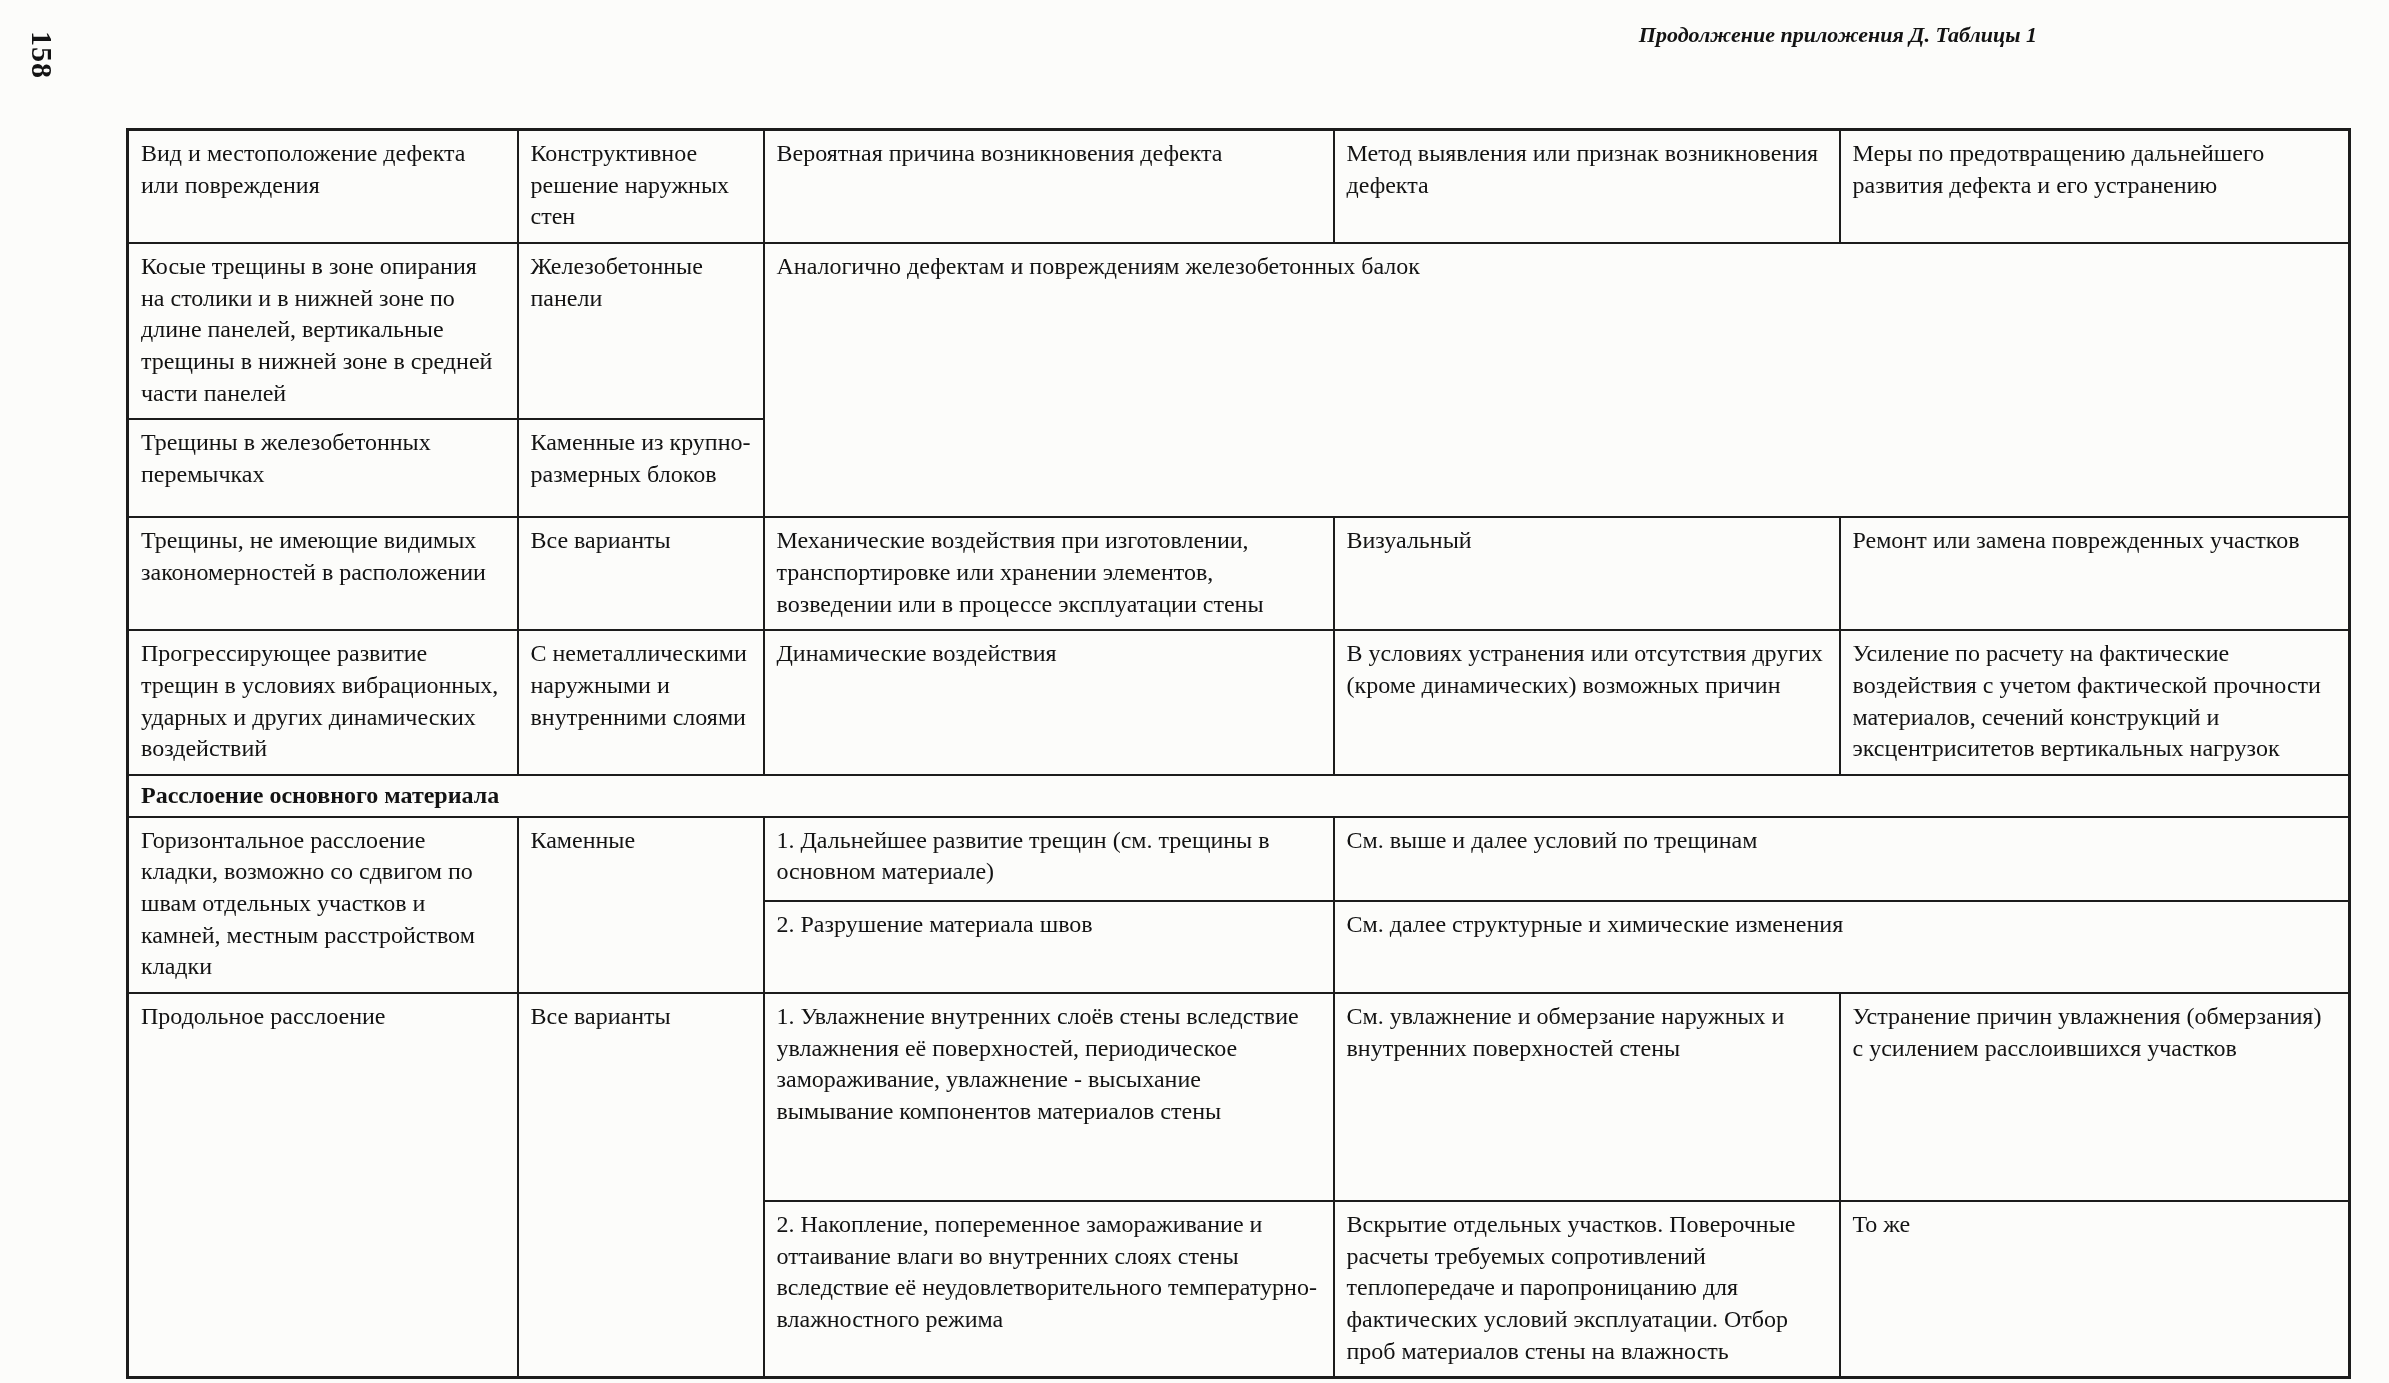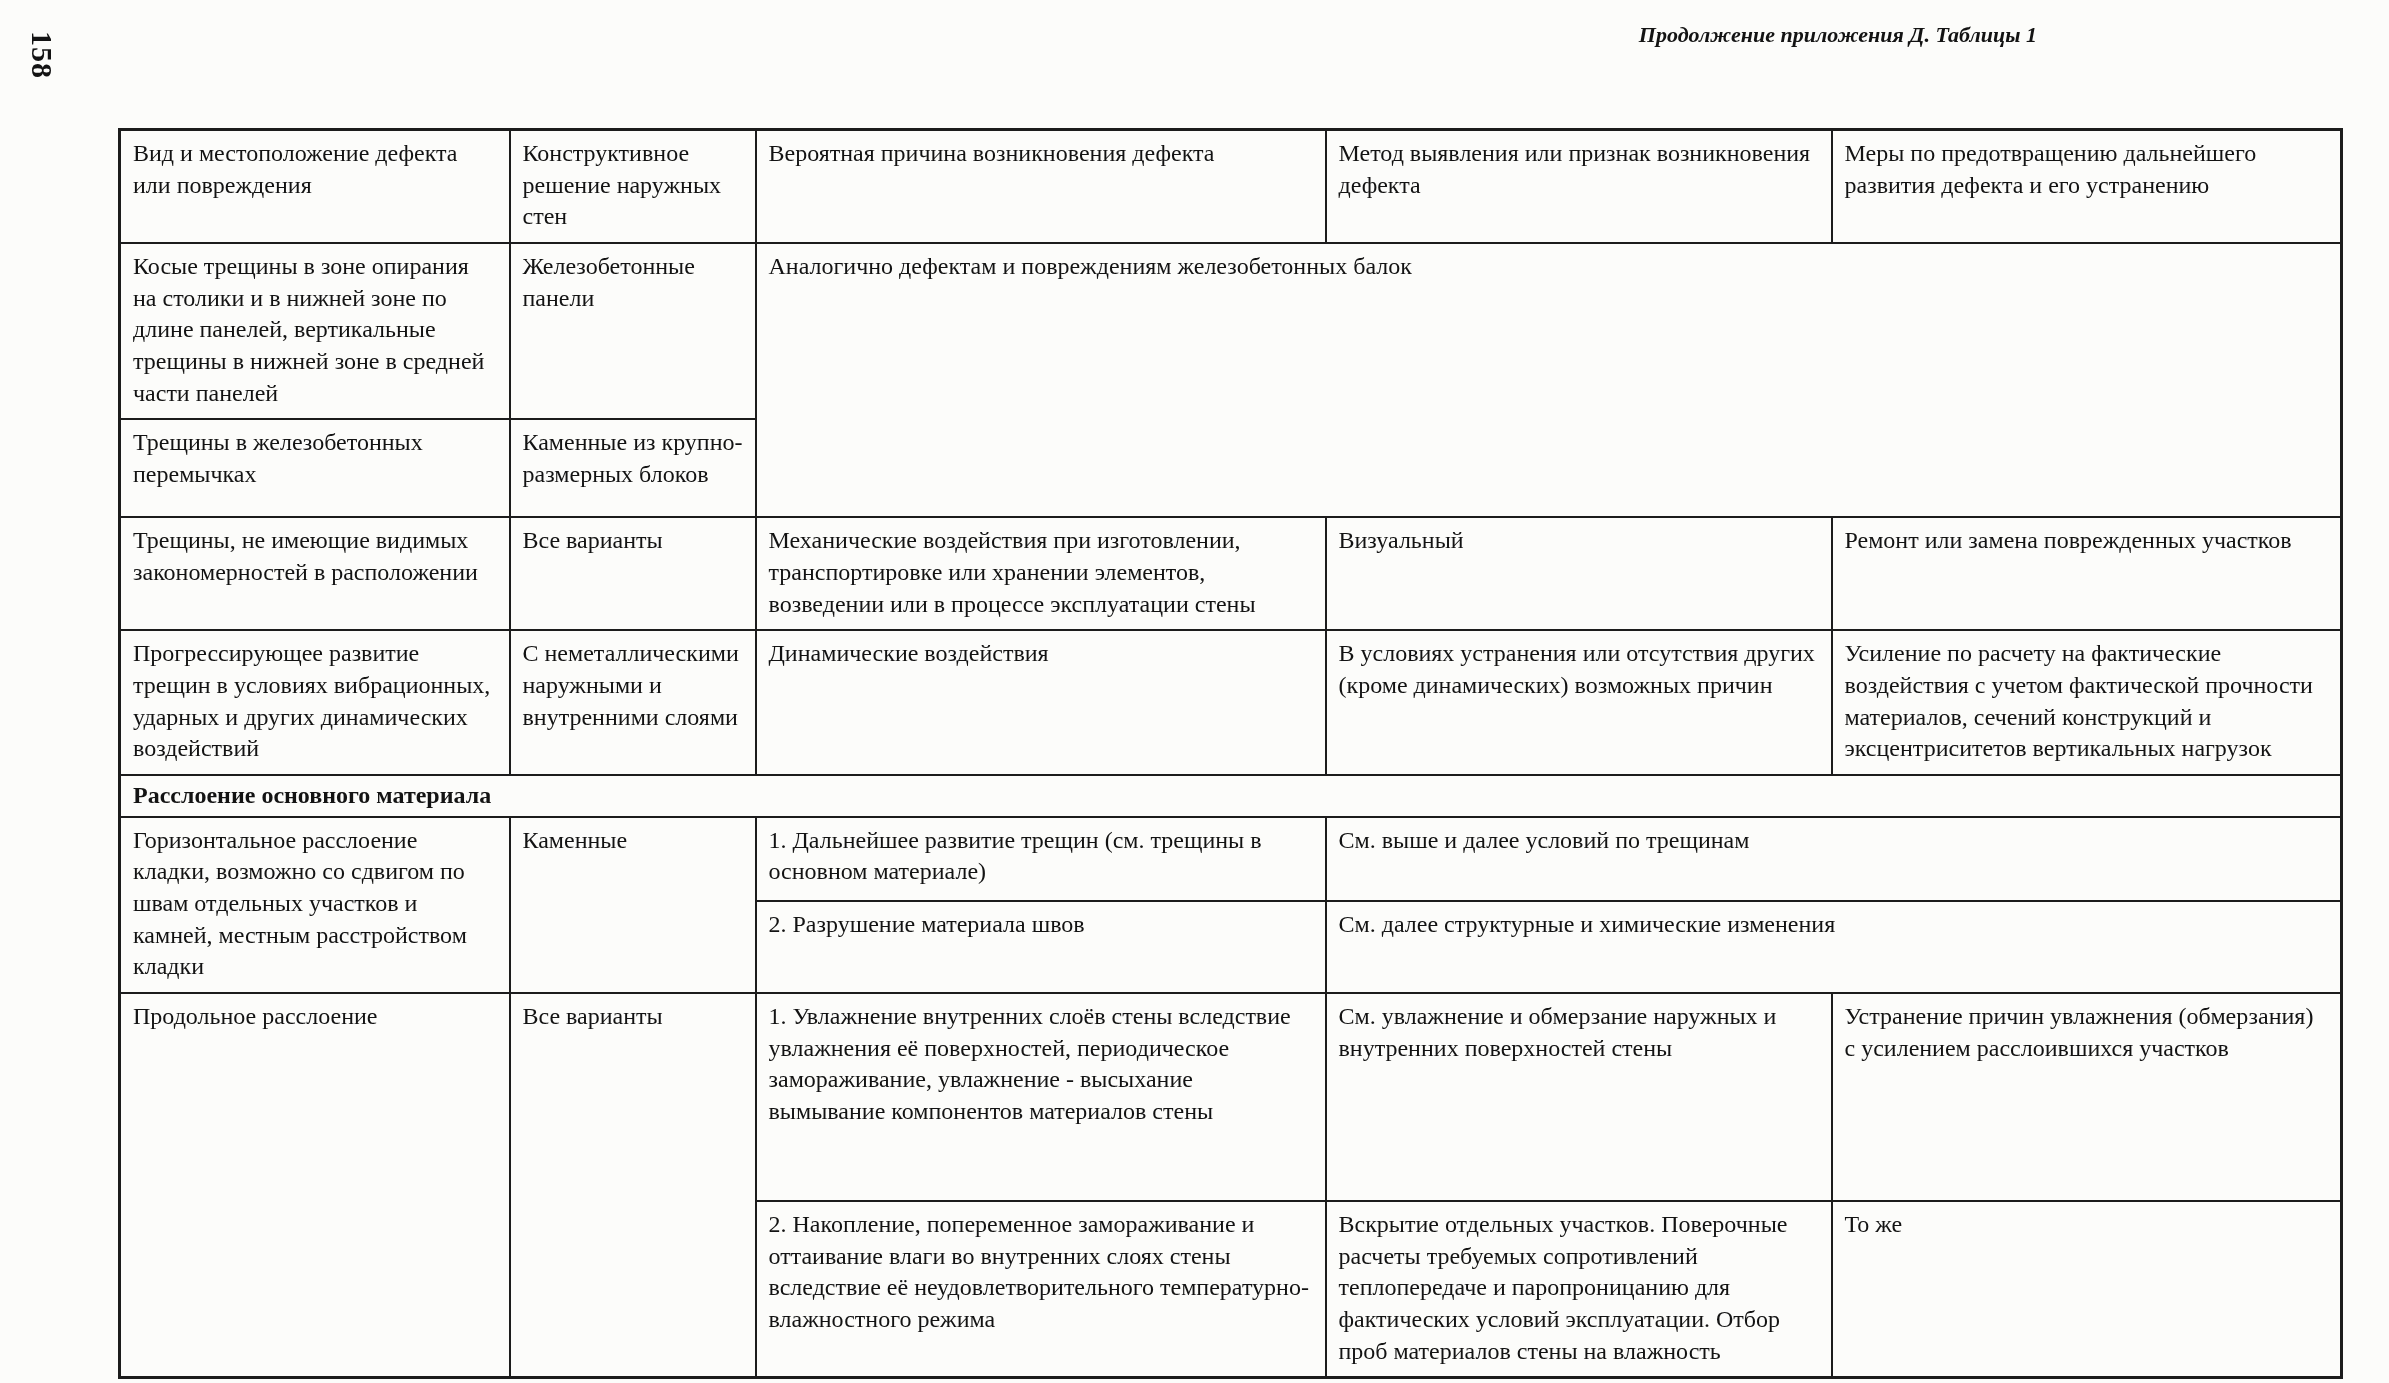--- a/index.html
+++ b/index.html
@@ -31,21 +31,21 @@
     position: absolute;
     top: 22px;
     right: 352px;
     font-size: 22px;
     font-style: italic;
     font-weight: bold;
   }
 
   table.defects {
     position: absolute;
-    left: 118px;
+    left: 126px;
     top: 128px;
     width: 2222px;
     border-collapse: collapse;
     table-layout: fixed;
     border: 3px solid #1c1c1c;
     padding-left: 38px;
   }
   table.defects th,
   table.defects td {
     border: 2px solid #1c1c1c;

